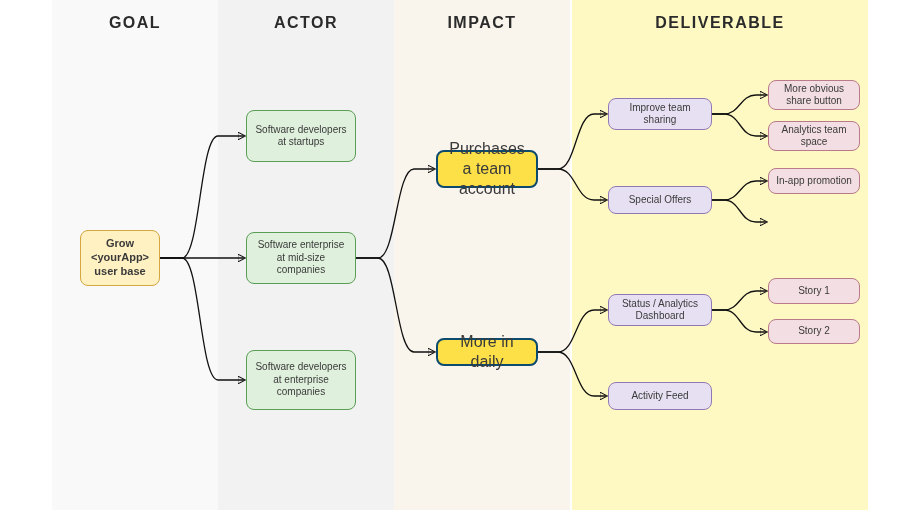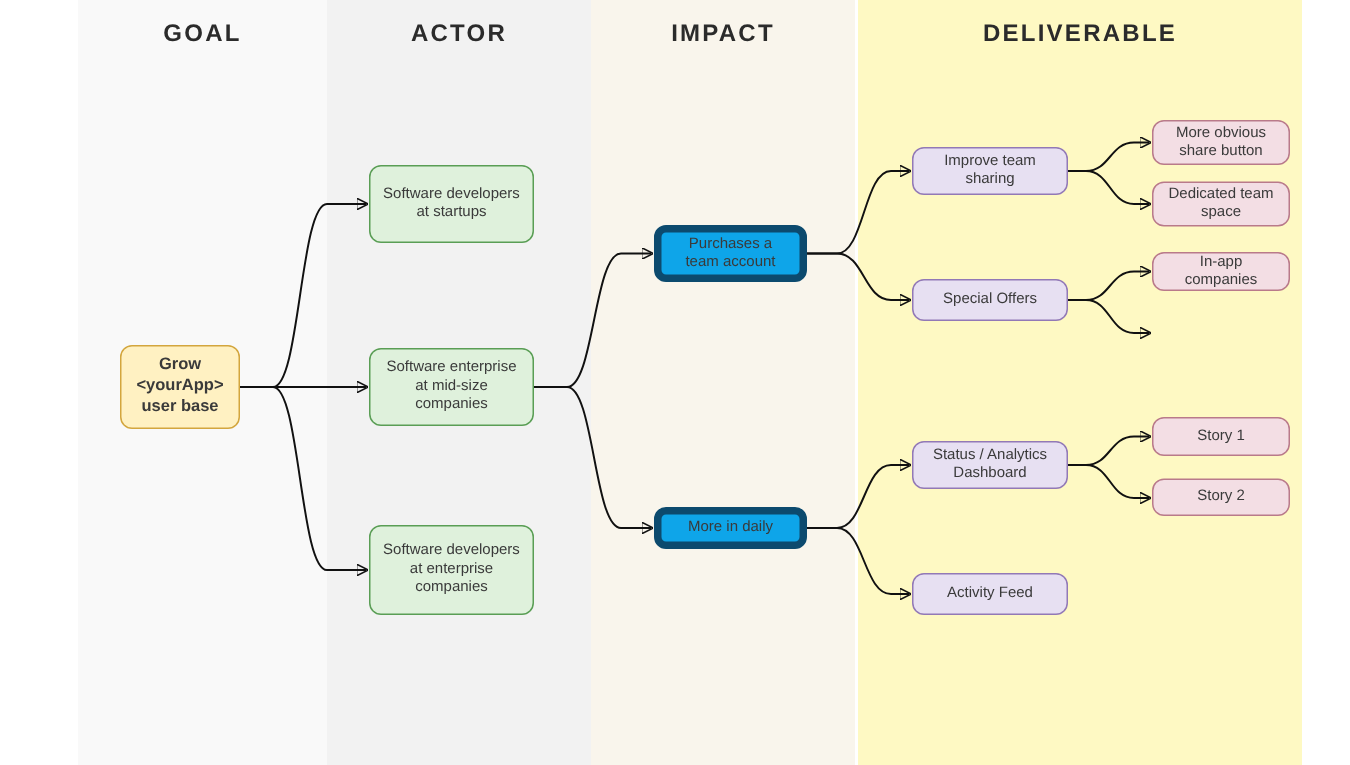--- a/index.html
+++ b/index.html
@@ -6,21 +6,21 @@
   .stage{position:relative;width:900px;height:510px}
   .col{position:absolute;top:0;bottom:0}
   .col-goal{left:52px;width:166px;background:#f9f9f9}
   .col-actor{left:218px;width:176px;background:#f2f2f2}
   .col-impact{left:394px;width:176px;background:#f9f5ec}
   .col-deliv{left:572px;width:296px;background:#fef9c3}
   .colhead{position:absolute;top:14px;width:100%;text-align:center;font-size:16px;font-weight:700;letter-spacing:1.5px;color:#2b2b2b}
   .node{position:absolute;border-radius:8px;display:flex;align-items:center;justify-content:center;text-align:center;box-sizing:border-box;padding:4px 6px;line-height:1.25}
   .node.goal{background:#fff1c2;border:1px solid #d3a63e;font-size:11px;font-weight:700;color:#3a3a3a}
   .node.actor{background:#dff1dc;border:1px solid #5a9e55;font-size:10px;color:#3a3a3a}
-  .node.impact{background:#0ea5e9;border:5px solid #0c4a6e;font-size:10px;color:#3a3a3a}
+  .node.impact{background:#fde047;border:2px solid #0c4a6e;font-size:16px;color:#3a3a3a}
   .node.deliv{background:#e7e0f2;border:1px solid #9279b6;font-size:10px;color:#3a3a3a}
   .node.story{background:#f3dee4;border:1px solid #b97a8a;font-size:10px;color:#3a3a3a}
   svg.wires{position:absolute;left:0;top:0;width:900px;height:510px;pointer-events:none}
   path{stroke:#111;stroke-width:1.3;fill:none}
 </style>
 </head>
 <body>
 
 <div class="stage">
 
@@ -98,24 +98,24 @@
     <span>Status / Analytics Dashboard</span>
   </div>
   <div class="node deliv" style="left:608px;top:382px;width:104px;height:28px">
     <span>Activity Feed</span>
   </div>
 
   <div class="node story" style="left:768px;top:80px;width:92px;height:30px">
     <span>More obvious share button</span>
   </div>
   <div class="node story" style="left:768px;top:121px;width:92px;height:30px">
-    <span>Dedicated team space</span>
+    <span>Analytics team space</span>
   </div>
   <div class="node story" style="left:768px;top:168px;width:92px;height:26px">
-    <span>In-app companies</span>
+    <span>In-app promotion</span>
   </div>
   <div class="node story" style="left:768px;top:278px;width:92px;height:26px">
     <span>Story 1</span>
   </div>
   <div class="node story" style="left:768px;top:319px;width:92px;height:25px">
     <span>Story 2</span>
   </div>
 
 </div>
 

